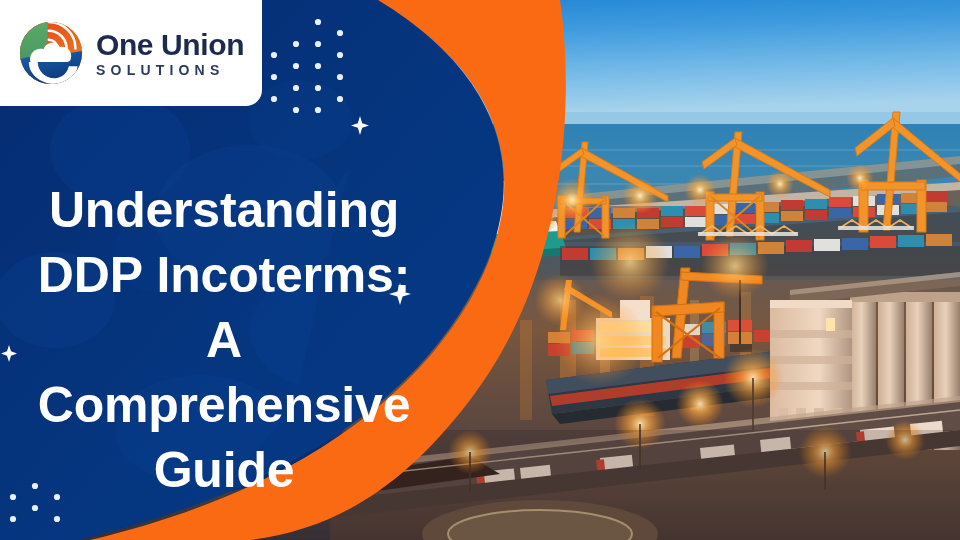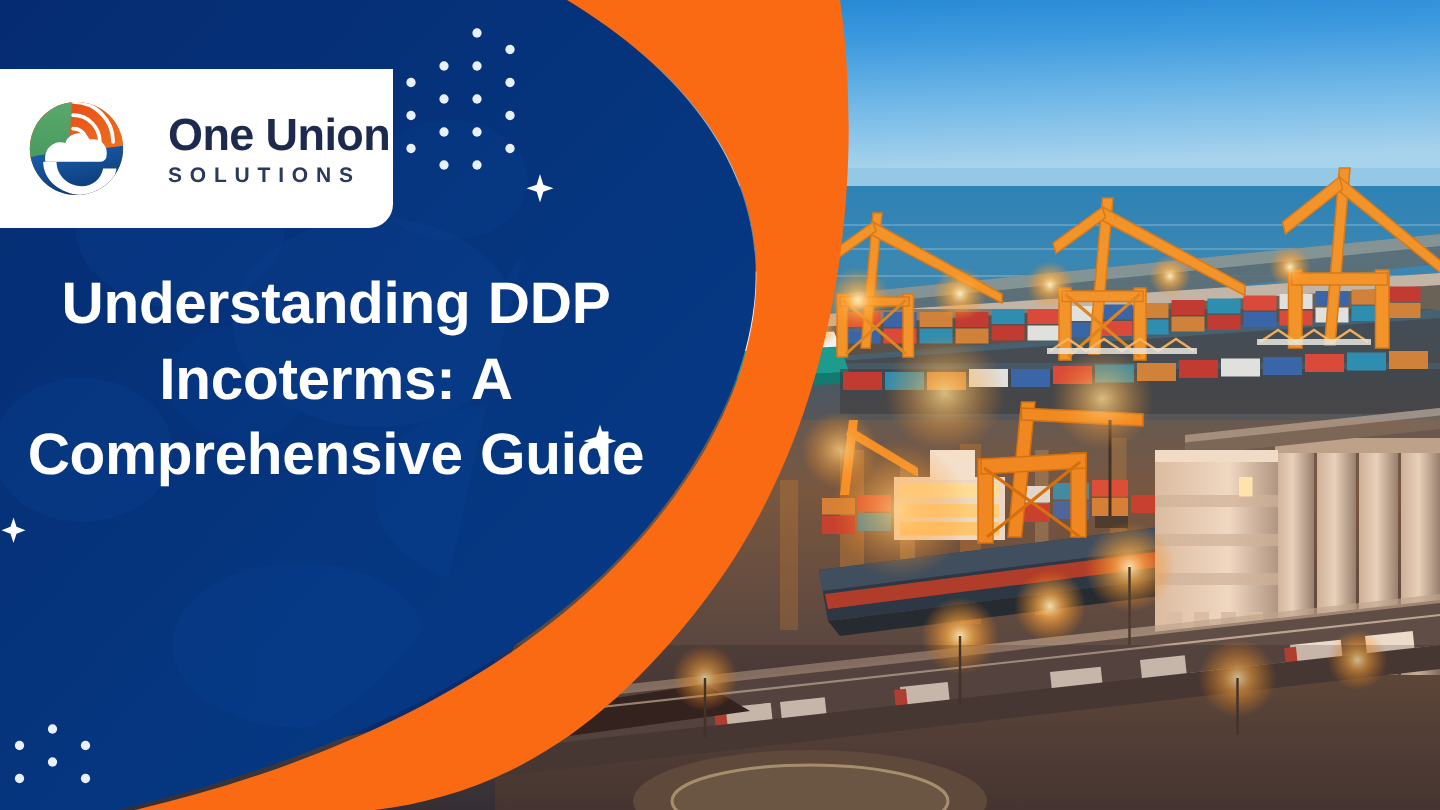--- a/index.html
+++ b/index.html
@@ -48,25 +48,24 @@
   .logo-box {
     position: absolute;
     left: 0;
     top: 0;
     width: 262px;
     height: 106px;
     background: #ffffff;
     border-bottom-right-radius: 16px;
     display: flex;
     align-items: center;
-    gap: 24px;
+    gap: 8px;
     padding-left: 14px;
     box-sizing: border-box;
     z-index: 40;
-    margin-top: 46px;
   }
   .logo-mark {
     width: 74px;
     height: 74px;
     flex: 0 0 auto;
   }
   .logo-words {
     display: flex;
     flex-direction: column;
     justify-content: center;
@@ -92,21 +91,21 @@
   .title-wrap {
     position: absolute;
     left: 14px;
     top: 178px;
     width: 420px;
     z-index: 30;
     text-align: center;
   }
   .title-text {
     margin: 0;
-    font-size: 39px;
+    font-size: 50px;
     line-height: 1.30;
     font-weight: bold;
     color: #ffffff;
     letter-spacing: -0.2px;
     word-spacing: 1px;
   }
 </style>
 </head>
 <body>
 

